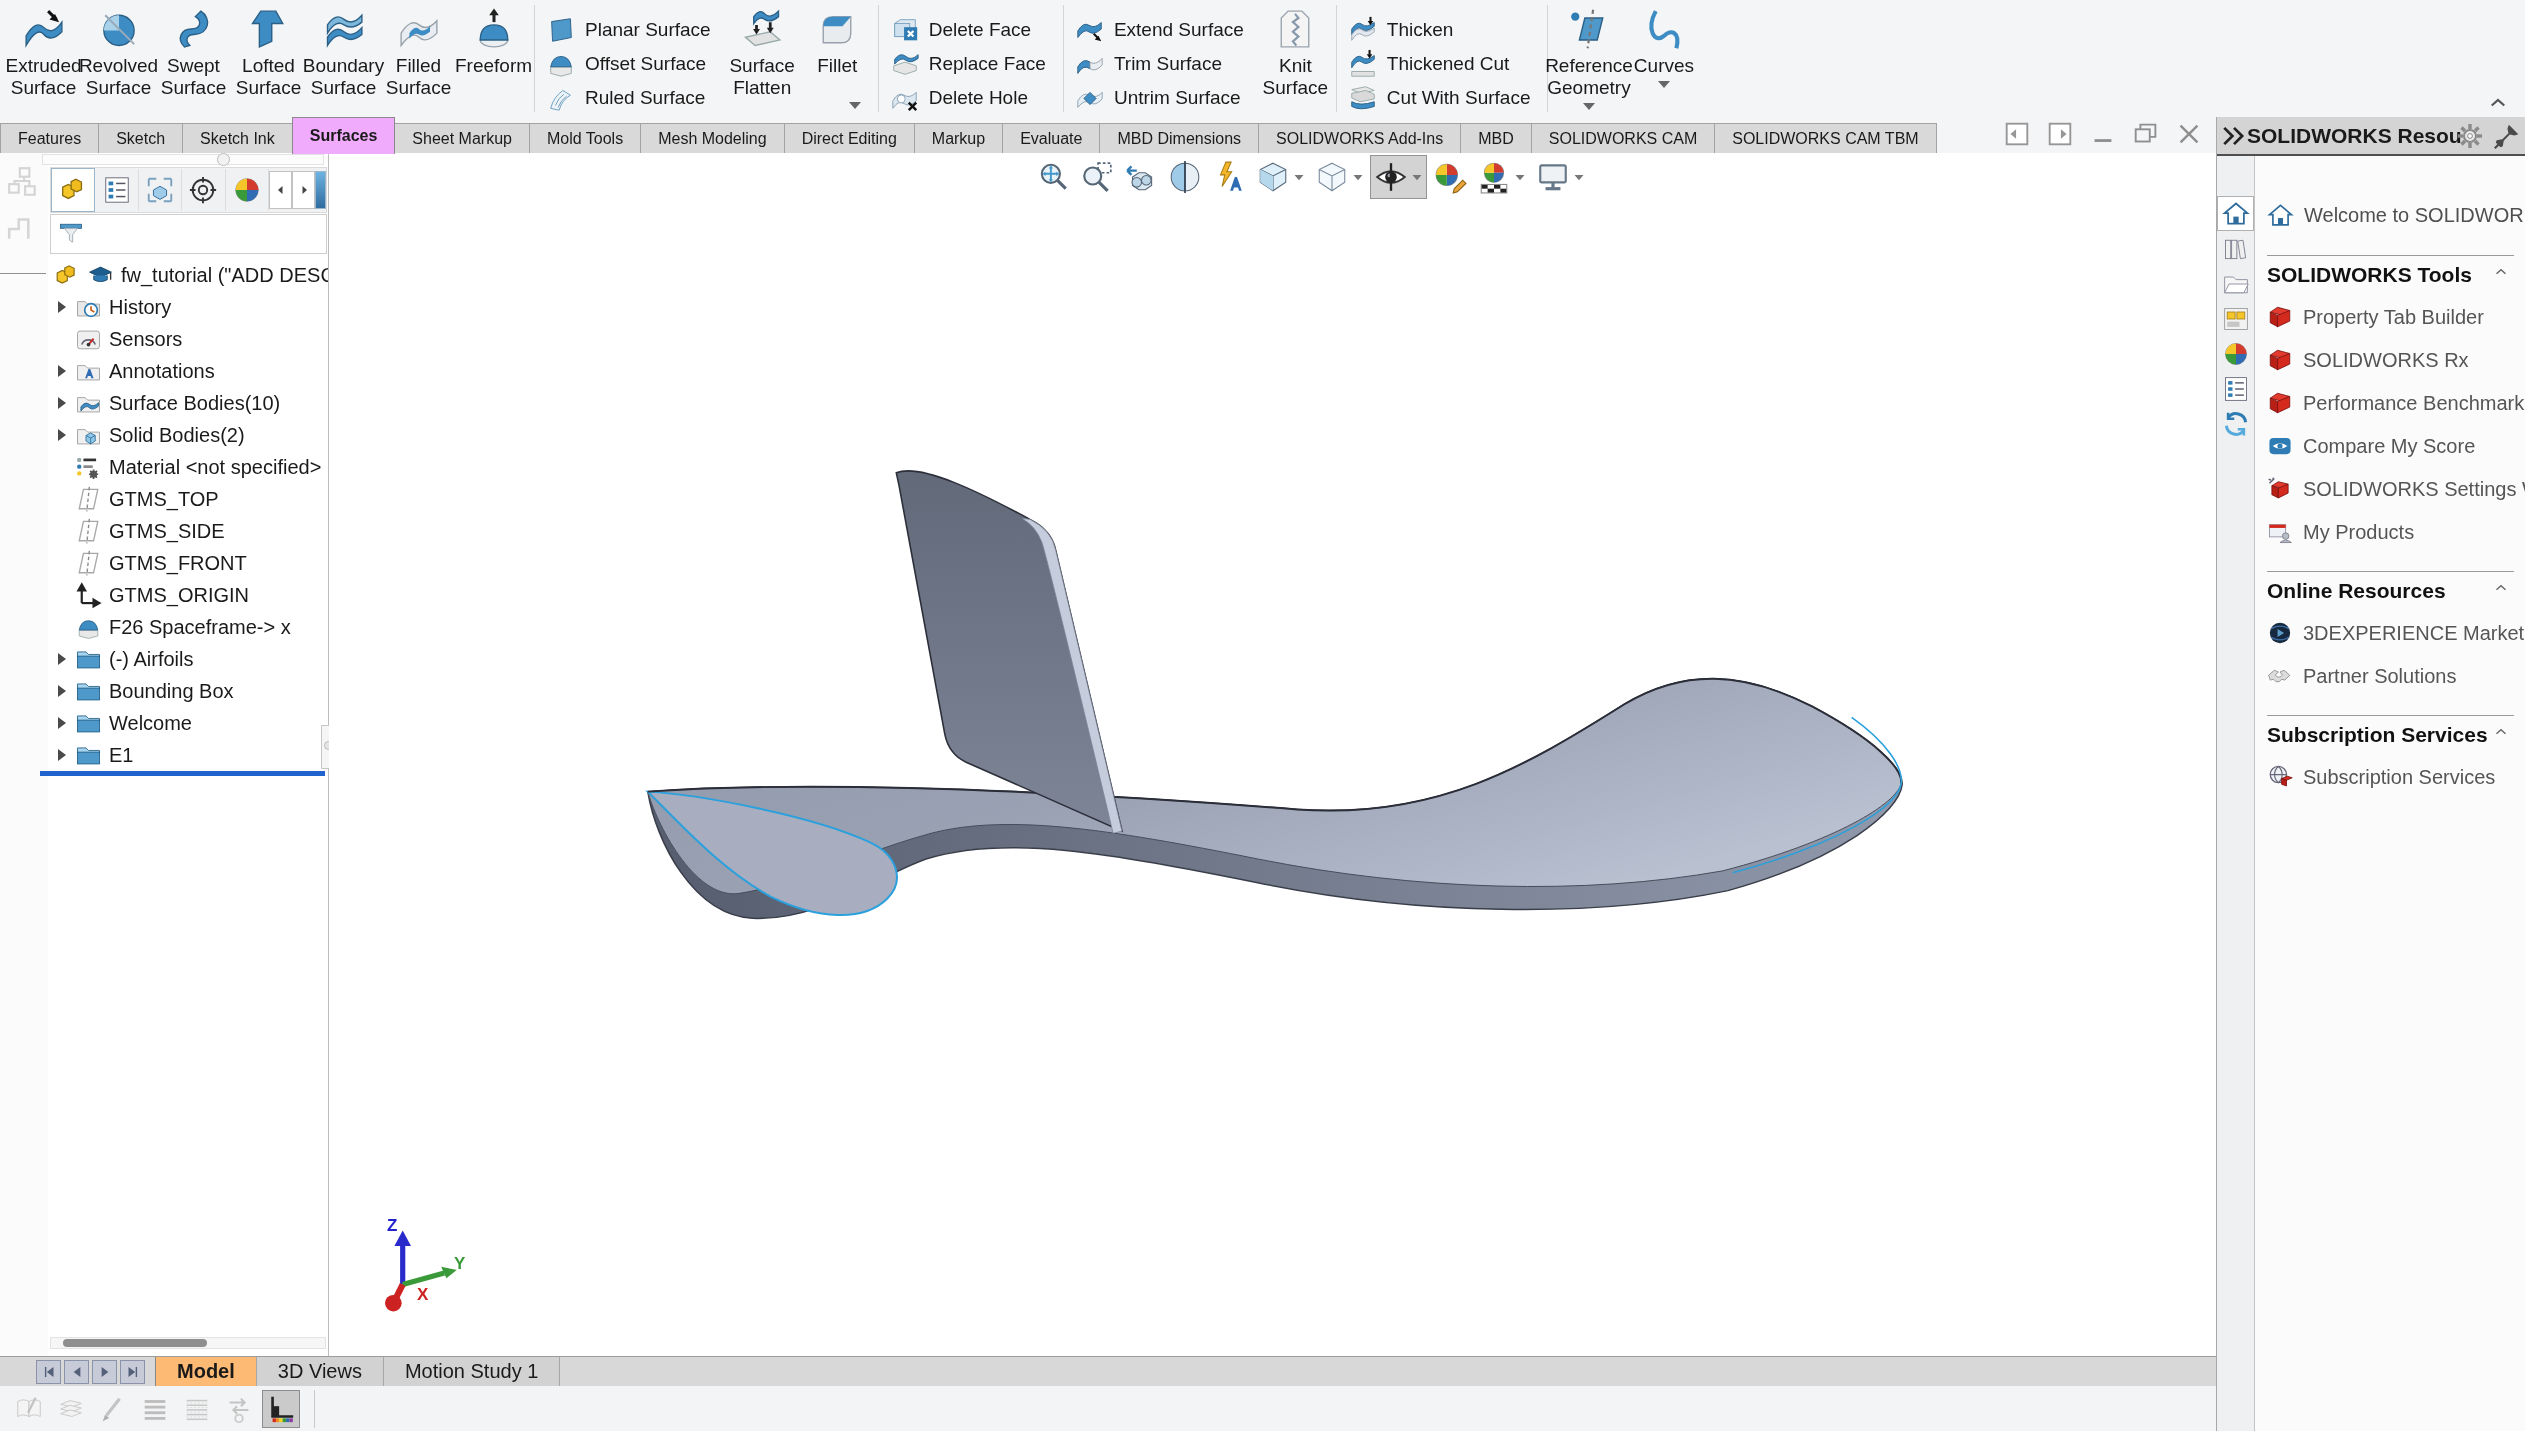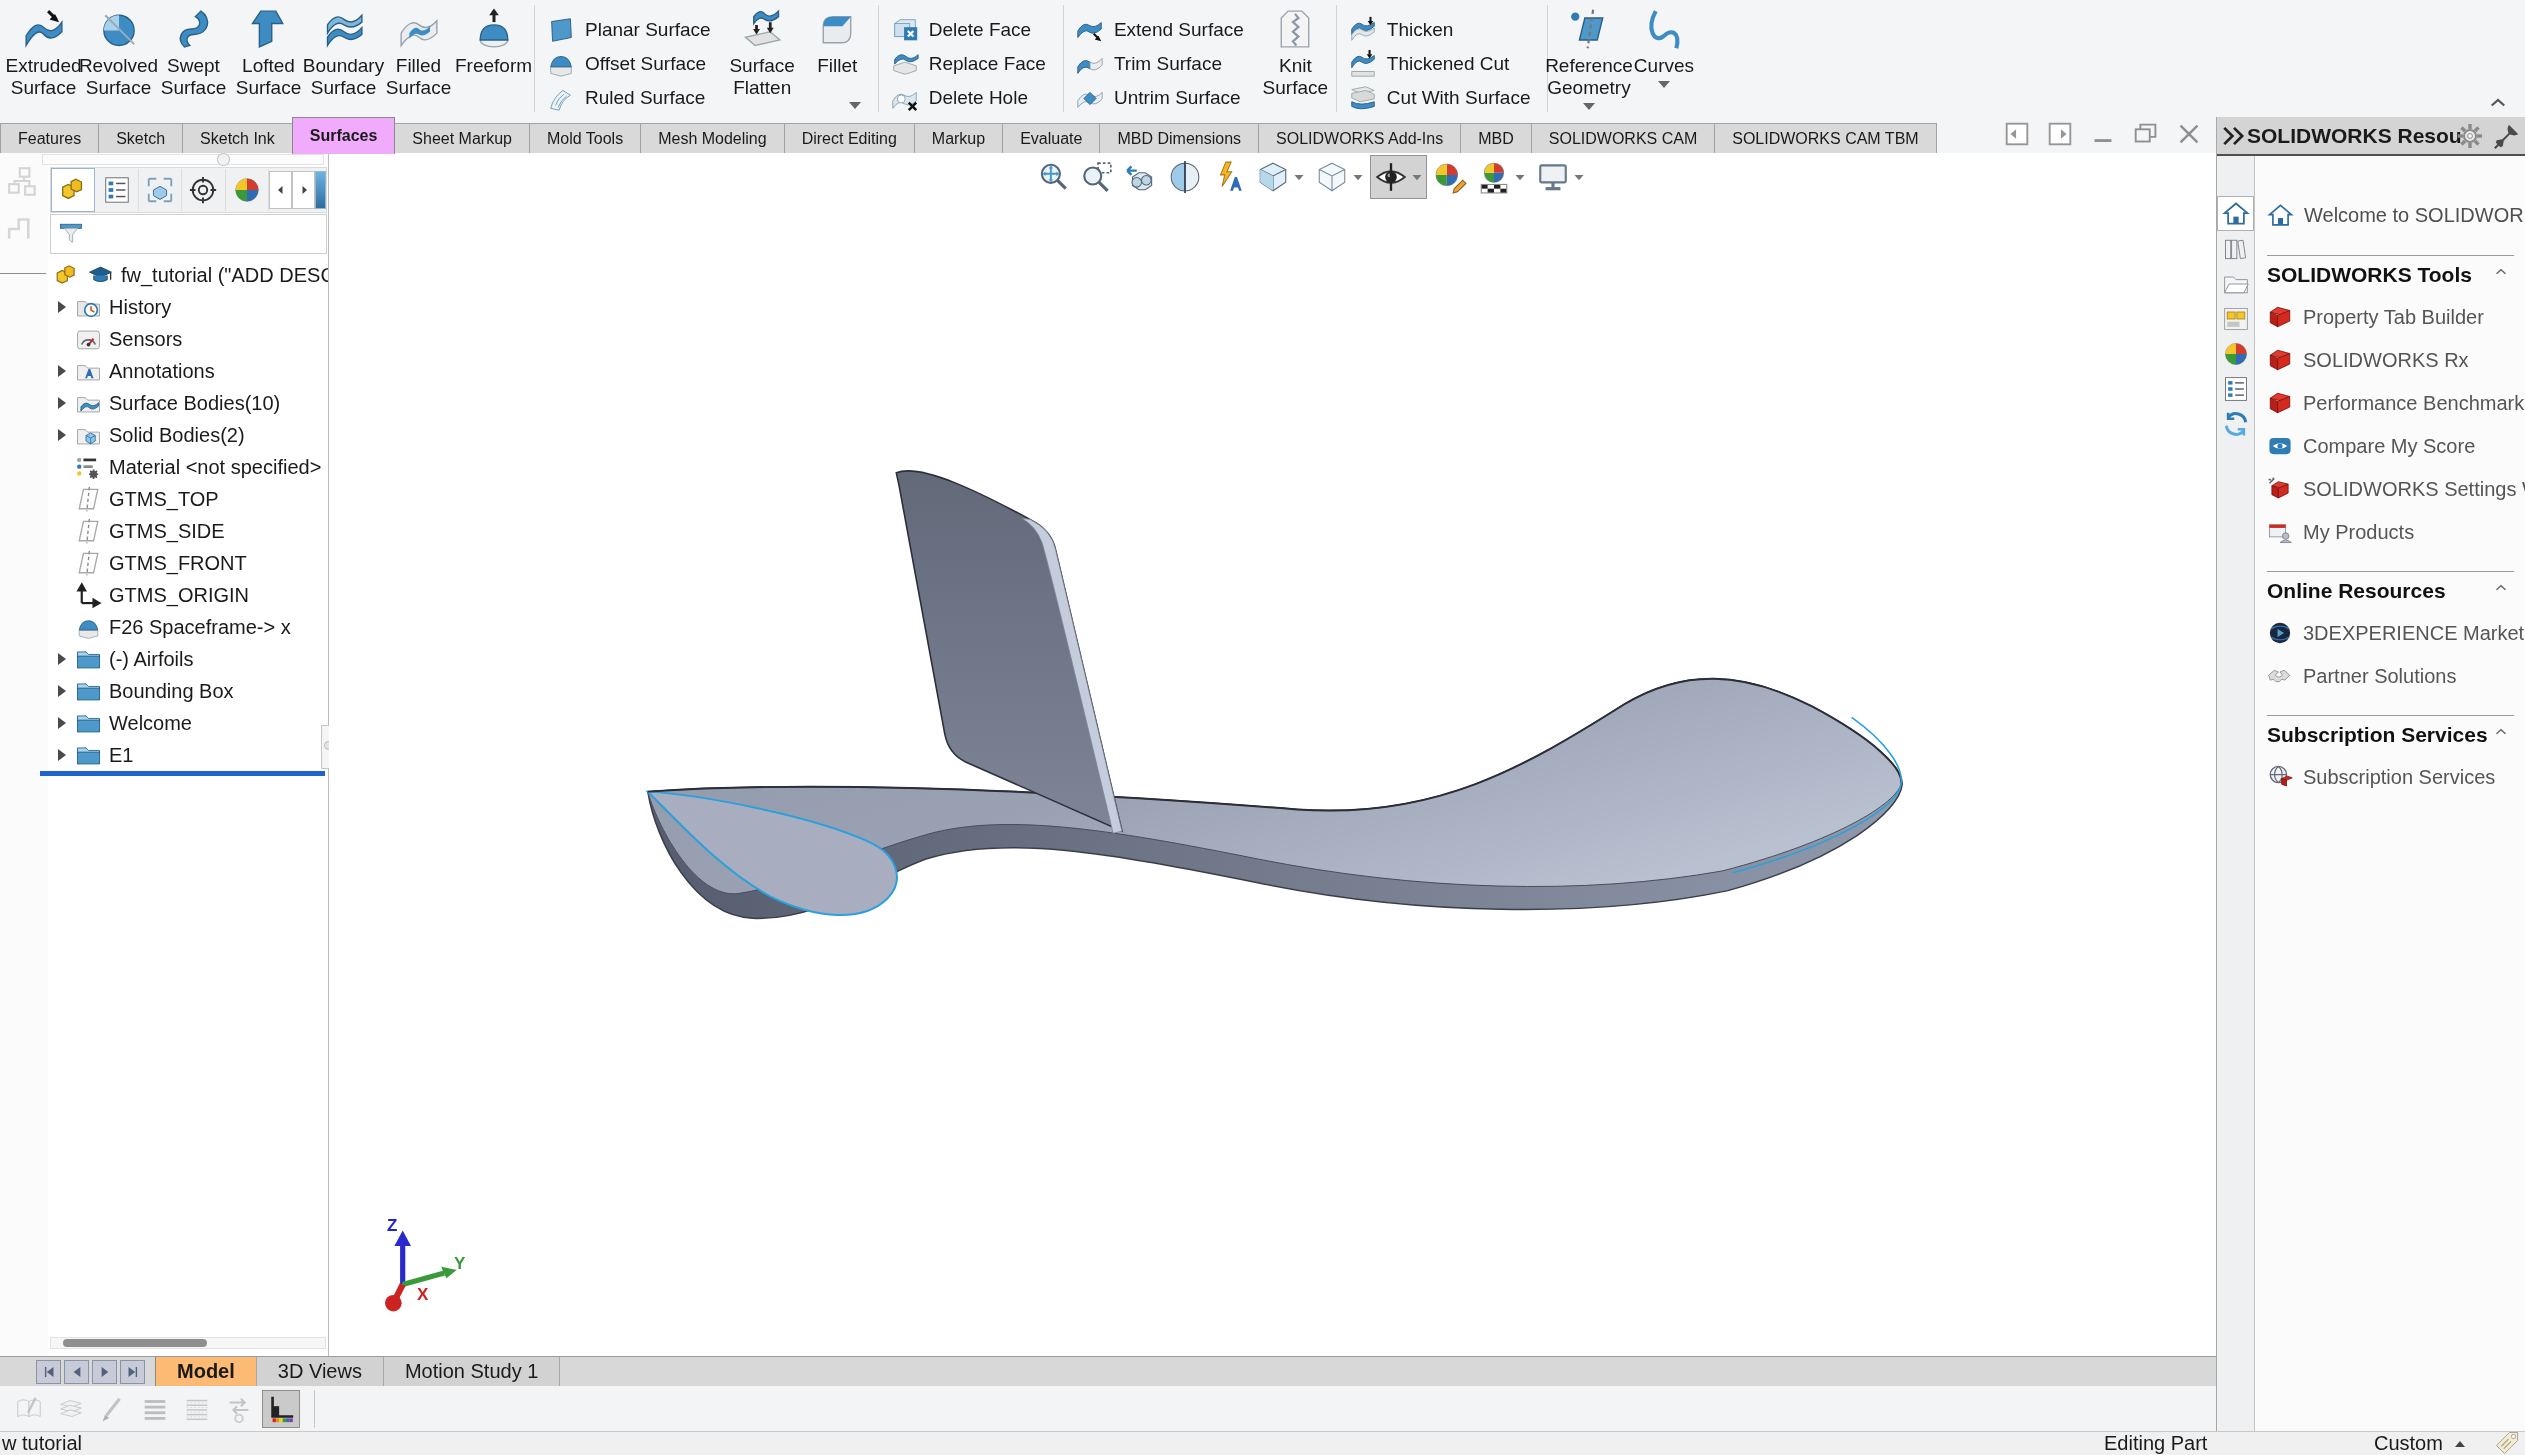--- a/index.html
+++ b/index.html
@@ -1283,29 +1283,14 @@
             <rect x="14.2" y="26" width="3.6" height="4" fill="#f2d41e"></rect>
             <rect x="17.8" y="26" width="3.6" height="4" fill="#3a9a3a"></rect>
             <rect x="21.4" y="26" width="3.6" height="4" fill="#2f6cb4"></rect>
             <rect x="25" y="26" width="3.6" height="4" fill="#8a3aa0"></rect>
           </svg>
         </span>
       </div>
       <div class="bsep"></div>
     </div>
 
-  <div id="statusbar">
-    <span class="sbleft">w tutorial</span>
-    <span class="sbmode">Editing Part</span>
-    <span class="sbcustom">
-      <span>Custom</span>
-      <span class="ddup"></span>
-    </span>
-    <span class="ico sbtag">
-        <svg viewBox="0 0 32 32">
-          <path d="M3 19 L19 3 h10 v10 L13 29 Z" fill="#f2ecd4" stroke="#99917a"></path>
-          <circle cx="24" cy="8" r="2.6" fill="#fff" stroke="#99917a"></circle>
-          <path d="M9 20 l9 -9 M12 23 l9 -9" stroke="#b0a888" stroke-width="1.6"></path>
-        </svg>
-      </span>
-  </div>
 </div>
 
 
 </body></html>

